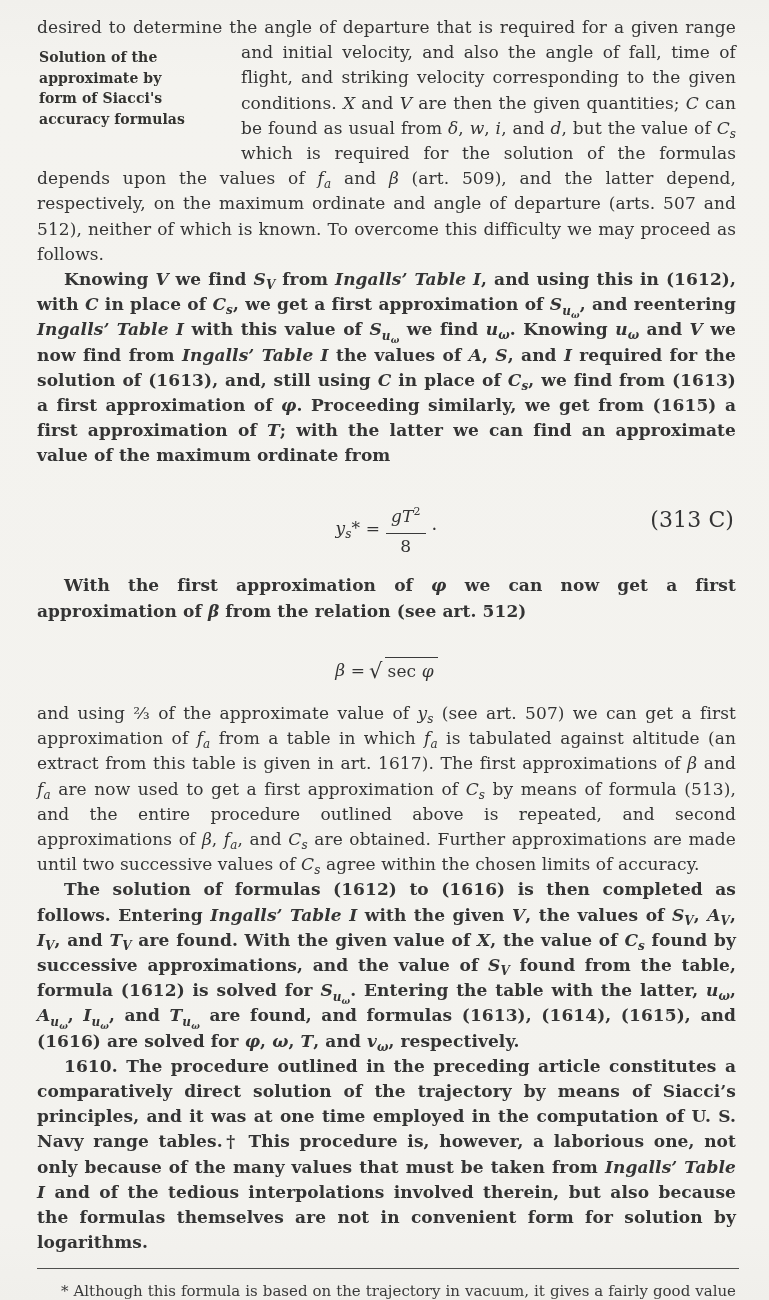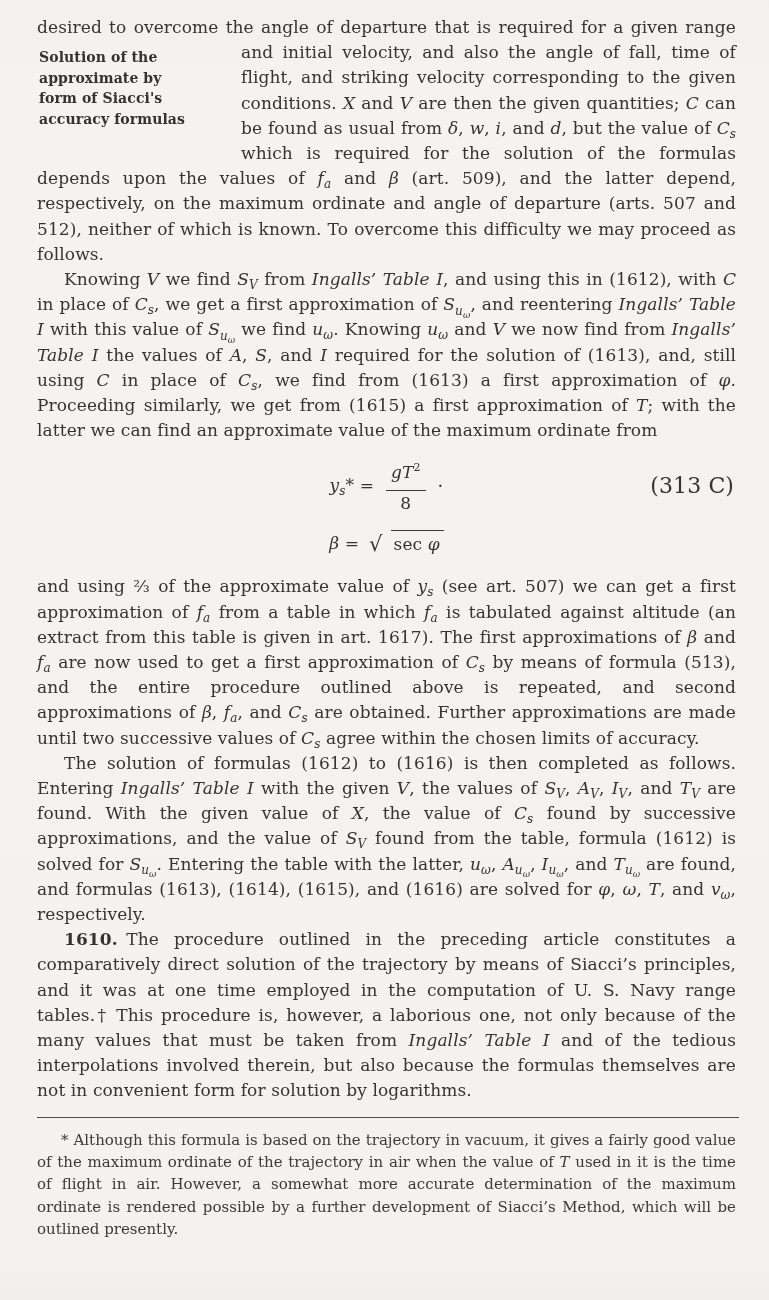--- a/index.html
+++ b/index.html
@@ -39,21 +39,21 @@
     color: #3a3a3a;
   }
   .body-text {
     font-size: 17px;
     line-height: 25.2px;
     text-align: justify;
     letter-spacing: 0.1px;
   }
   p.para { margin: 0; }
   .force-justify { text-align: justify; text-align-last: justify; }
-  .indent { text-indent: 27px; }
+  .indent { text-indent: 27px; font-weight: bold; }
   .sidenote {
     float: left;
     width: 190px;
     margin: 7px 12px 16px 2px;
     font-weight: bold;
     font-size: 14px;
     line-height: 20.5px;
     text-align: left;
     color: #333330;
     letter-spacing: 0.1px;
@@ -63,21 +63,22 @@
 
   .equation {
     position: relative;
     text-align: center;
     margin: 15px 0 17px 0;
     font-size: 17px;
   }
   .eq-body {
     display: inline-flex;
     align-items: center;
-    gap: 10px;
+    gap: 4px;
+    margin-top: 18px;
   }
   .frac {
     display: inline-flex;
     flex-direction: column;
     align-items: center;
     vertical-align: middle;
     margin: 0 2px;
   }
   .frac .num {
     padding: 0 5px 8px 5px;
@@ -124,21 +125,21 @@
   }
 </style>
 </head>
 <body>
 
 <div class="page">
 
 
   <main class="body-text">
 
-    <p class="para force-justify">desired to overcome the angle of departure that is required for a given range</p>
+    <p class="para force-justify">desired to determine the angle of departure that is required for a given range</p>
 
     <div class="para-with-sidenote">
       <aside class="sidenote">
         <div>Solution of the</div>
         <div>approximate by</div>
         <div>form of Siacci's</div>
         <div>accuracy formulas</div>
       </aside>
       <p class="para">and initial velocity, and also the angle of fall, time of flight, and striking velocity corresponding to the given conditions. <i>X</i> and <i>V</i> are then the given quantities; <i>C</i> can be found as usual from <i>δ</i>, <i>w</i>, <i>i</i>, and <i>d</i>, but the value of <i>C<sub>s</sub></i> which is required for the solution of the formulas depends upon the values of <i>f<sub>a</sub></i> and <i>β</i> (art. 509), and the latter depend, respectively, on the maximum ordinate and angle of departure (arts. 507 and 512), neither of which is known. To overcome this difficulty we may proceed as follows.</p>
     </div>
@@ -150,20 +151,21 @@
         <span><i>y</i><sub><i>s</i></sub>* =</span>
         <span class="frac">
           <span class="num"><i>gT</i><sup>2</sup></span>
           <span class="den">8</span>
         </span>
         <span class="eq-dot">·</span>
       </span>
       <span class="eq-number">(313 C)</span>
     </div>
 
+    <p class="para indent">With the first approximation of <i>φ</i> we can now get a first approximation of <i>β</i> from the relation (see art. 512)</p>
 
     <div class="equation">
       <span class="eq-body">
         <span><i>β</i> =</span>
         <span class="sqrt-sign">√</span>
         <span class="radicand">sec <i>φ</i></span>
       </span>
     </div>
 
     <p class="para">and using ⅔ of the approximate value of <i>y<sub>s</sub></i> (see art. 507) we can get a first approximation of <i>f<sub>a</sub></i> from a table in which <i>f<sub>a</sub></i> is tabulated against altitude (an extract from this table is given in art. 1617). The first approximations of <i>β</i> and <i>f<sub>a</sub></i> are now used to get a first approximation of <i>C<sub>s</sub></i> by means of formula (513), and the entire procedure outlined above is repeated, and second approximations of <i>β</i>, <i>f<sub>a</sub></i>, and <i>C<sub>s</sub></i> are obtained. Further approximations are made until two successive values of <i>C<sub>s</sub></i> agree within the chosen limits of accuracy.</p>

